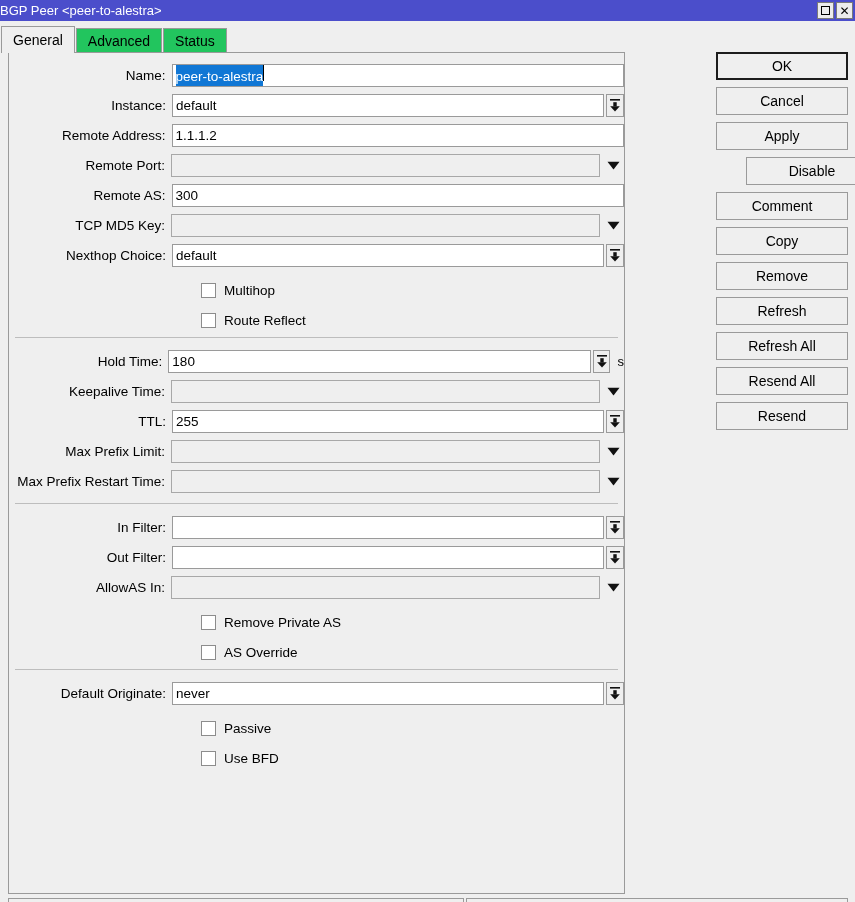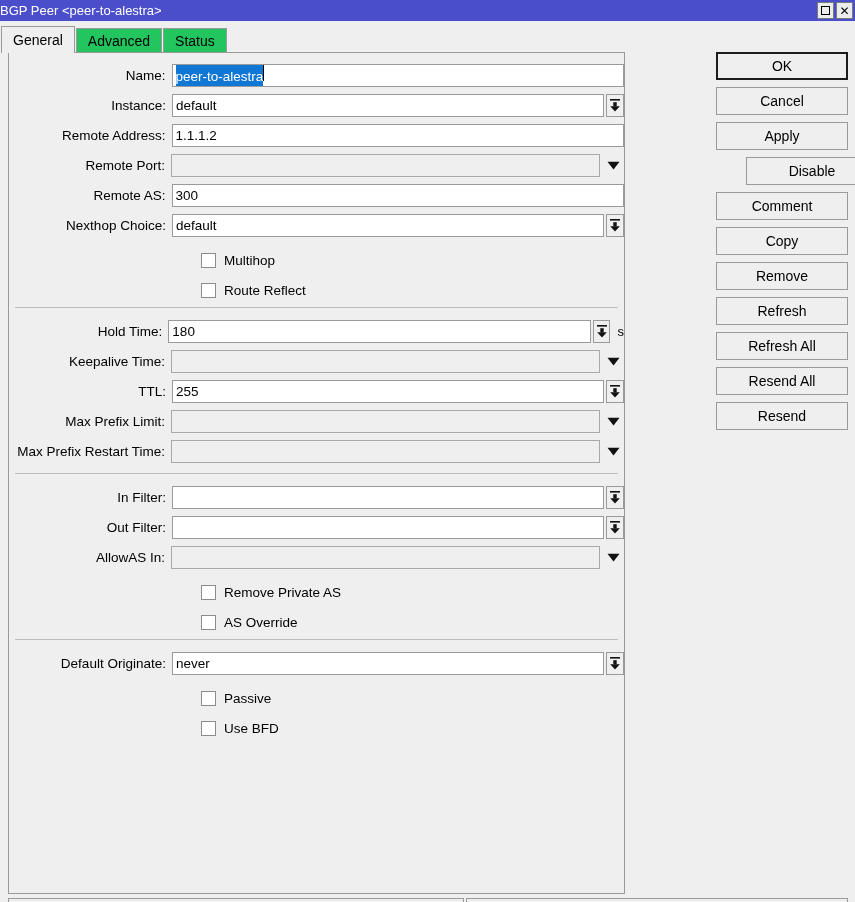--- a/index.html
+++ b/index.html
@@ -300,20 +300,31 @@
           <div class="arrow">
             <svg width="13" height="9" viewBox="0 0 13 9">
               <path d="M0.5 0.8 L12.5 0.8 L6.5 8.4 Z" fill="#111"></path>
             </svg>
           </div>
         </div>
         <div class="row">
           <div class="label">Remote AS:</div>
           <div class="field w-full">
             <span>300</span>
+          </div>
+        </div>
+        <div class="row">
+          <div class="label">TCP MD5 Key:</div>
+          <div class="field w-ctrl disabled">
+            <span></span>
+          </div>
+          <div class="arrow">
+            <svg width="13" height="9" viewBox="0 0 13 9">
+              <path d="M0.5 0.8 L12.5 0.8 L6.5 8.4 Z" fill="#111"></path>
+            </svg>
           </div>
         </div>
         <div class="row">
           <div class="label">Nexthop Choice:</div>
           <div class="field w-ctrl">
             <span>default</span>
           </div>
           <div class="spin">
             <svg width="12" height="15" viewBox="0 0 12 15">
               <rect x="1" y="1" width="10" height="1.6" fill="#111"></rect>

